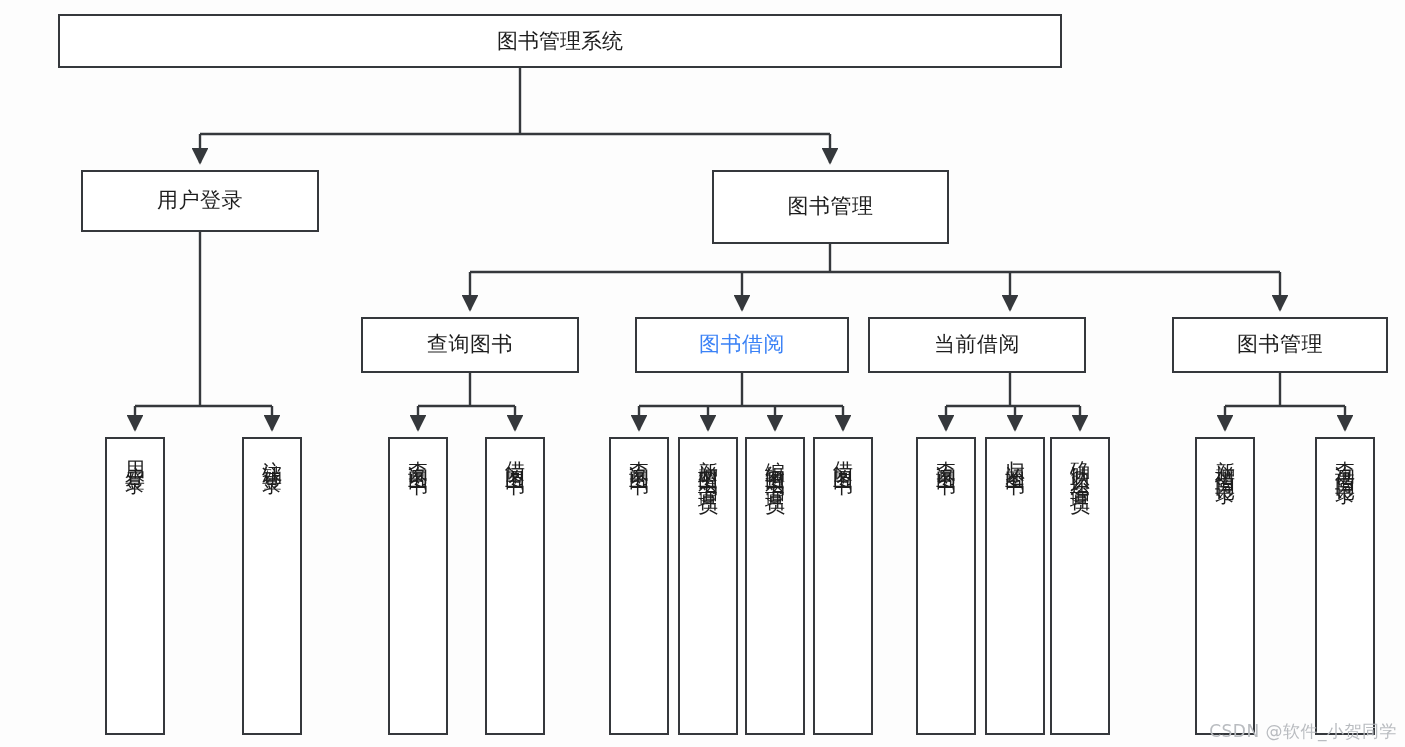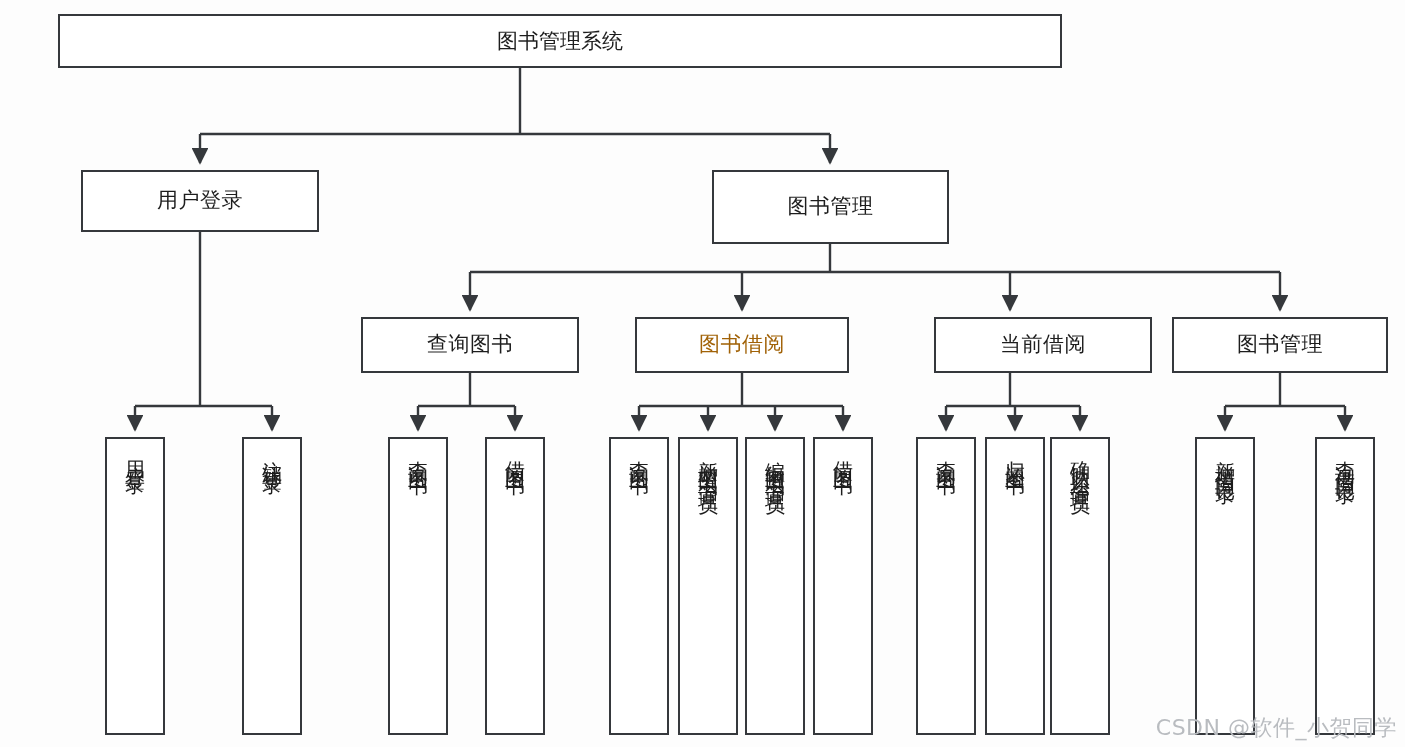--- a/index.html
+++ b/index.html
@@ -56,21 +56,21 @@
     text-orientation: upright;
     letter-spacing: 5px;
     line-height: 1.05;
     white-space: nowrap;
     display: block;
   }
   .watermark {
     position: absolute;
     right: 8px;
     bottom: 4px;
-    font-size: 22px;
+    font-size: 17px;
     color: #b9bcc0;
     letter-spacing: 0.5px;
     z-index: 5;
     white-space: nowrap;
   }
 </style>
 </head>
 <body>
 
 <div id="canvas" style="background: rgb(253, 253, 253);">
@@ -133,24 +133,24 @@
   <div class="node horiz" style="left: 81px; top: 170px; width: 238px; height: 62px; border-color: rgb(53, 56, 60); background: rgb(255, 255, 255); color: rgb(29, 29, 29);">
     <span>用户登录</span>
   </div>
   <div class="node horiz" style="left: 712px; top: 170px; width: 237px; height: 74px; border-color: rgb(53, 56, 60); background: rgb(255, 255, 255); color: rgb(29, 29, 29);">
     <span>图书管理</span>
   </div>
 
   <div class="node horiz" style="left: 361px; top: 317px; width: 218px; height: 56px; border-color: rgb(53, 56, 60); background: rgb(255, 255, 255); color: rgb(29, 29, 29);">
     <span>查询图书</span>
   </div>
-  <div class="node horiz" style="left: 635px; top: 317px; width: 214px; height: 56px; border-color: rgb(53, 56, 60); background: rgb(255, 255, 255); color: #a16207;">
+  <div class="node horiz" style="left: 635px; top: 317px; width: 214px; height: 56px; border-color: rgb(53, 56, 60); background: rgb(255, 255, 255); color: #3b82f6;">
     <span>图书借阅</span>
   </div>
-  <div class="node horiz" style="left: 934px; top: 317px; width: 218px; height: 56px; border-color: rgb(53, 56, 60); background: rgb(255, 255, 255); color: rgb(29, 29, 29);">
+  <div class="node horiz" style="left: 868px; top: 317px; width: 218px; height: 56px; border-color: rgb(53, 56, 60); background: rgb(255, 255, 255); color: rgb(29, 29, 29);">
     <span>当前借阅</span>
   </div>
   <div class="node horiz" style="left: 1172px; top: 317px; width: 216px; height: 56px; border-color: rgb(53, 56, 60); background: rgb(255, 255, 255); color: rgb(29, 29, 29);">
     <span>图书管理</span>
   </div>
 
   <div class="node leaf" style="left: 105px; top: 437px; width: 60px; height: 298px; border-color: rgb(53, 56, 60); background: rgb(255, 255, 255); color: rgb(29, 29, 29);">
     <span class="vtext">用户登录</span>
   </div>
   <div class="node leaf" style="left: 242px; top: 437px; width: 60px; height: 298px; border-color: rgb(53, 56, 60); background: rgb(255, 255, 255); color: rgb(29, 29, 29);">

